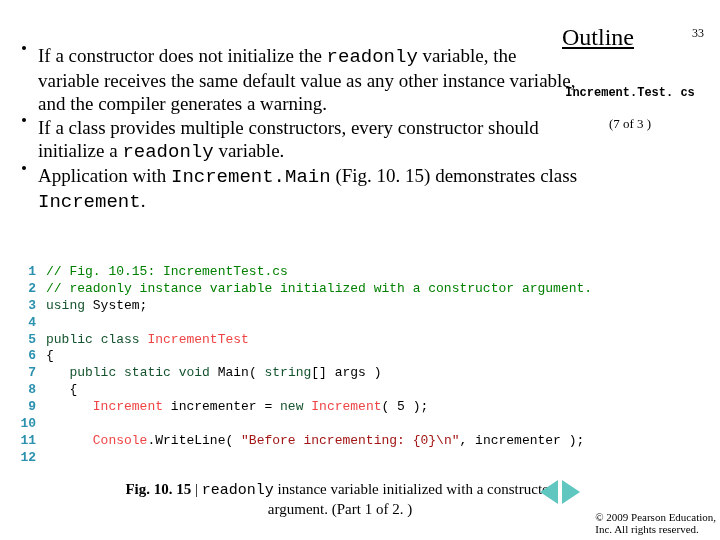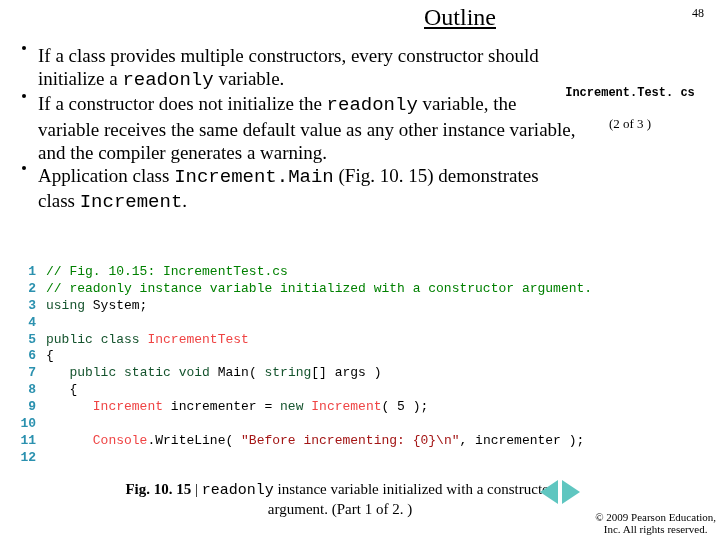--- a/index.html
+++ b/index.html
@@ -11,23 +11,23 @@
     color: #000;
     overflow: hidden;
     position: relative;
   }
   .slide {
     position: relative;
     width: 720px; height: 540px;
   }
   .hdr {
     position: absolute;
-    top: 4px; right: 16px;
+    top: 24px; right: 16px;
     width: 280px;
-    text-align: left;
+    text-align: right;
   }
   .hdr .title {
     display: inline-block;
     font-size: 24px;
     text-decoration: underline;
     margin-right: 70px;
   }
   .hdr .num {
     position: absolute;
     right: 0; top: 2px;
@@ -97,52 +97,52 @@
     border-top: 12px solid transparent;
     border-bottom: 12px solid transparent;
   }
   .tri.left  { border-right: 18px solid #5fc6c0; }
   .tri.right { border-left:  18px solid #5fc6c0; }
   .tri-wrap { position: relative; }
   .copy {
     position: absolute;
     right: 4px; bottom: 4px;
     font-size: 11px;
-    text-align: center;
+    text-align: left;
     line-height: 1.15;
   }
 </style>
 </head>
 <body>
 
 <div class="slide">
 
   <div class="hdr">
     <span class="title">Outline</span>
-    <span class="num">48</span>
+    <span class="num">33</span>
   </div>
 
   <div class="bullets">
+    <div class="item">
+      <span class="dot"></span>
+      <span>If a constructor does not initialize the </span><span class="mono">readonly</span><span> variable, the variable receives the same default value as any other instance variable, and the compiler generates a warning.</span>
+    </div>
     <div class="item">
       <span class="dot"></span>
       <span>If a class provides multiple constructors, every constructor should initialize a </span><span class="mono">readonly</span><span> variable.</span>
     </div>
     <div class="item">
       <span class="dot"></span>
-      <span>If a constructor does not initialize the </span><span class="mono">readonly</span><span> variable, the variable receives the same default value as any other instance variable, and the compiler generates a warning.</span>
-    </div>
-    <div class="item">
-      <span class="dot"></span>
-      <span>Application class </span><span class="mono">Increment.Main</span><span> (Fig. 10. 15) demonstrates class </span><span class="mono">Increment</span><span>.</span>
+      <span>Application with </span><span class="mono">Increment.Main</span><span> (Fig. 10. 15) demonstrates class </span><span class="mono">Increment</span><span>.</span>
     </div>
   </div>
 
   <div class="sidemeta">
     <div class="fn">Increment.Test. cs</div>
-    <div class="part">(2 of 3 )</div>
+    <div class="part">(7 of 3 )</div>
   </div>
 
   <div class="codeimg" id="code-listing"><div class="ln"><span class="num">1</span><span><span class="com">// Fig. 10.15: IncrementTest.cs</span></span></div><div class="ln"><span class="num">2</span><span><span class="com">// readonly instance variable initialized with a constructor argument.</span></span></div><div class="ln"><span class="num">3</span><span><span class="kw">using</span><span> System;</span></span></div><div class="ln"><span class="num">4</span><span><span></span></span></div><div class="ln"><span class="num">5</span><span><span class="kw">public</span><span> </span><span class="kw">class</span><span> </span><span class="typ">IncrementTest</span></span></div><div class="ln"><span class="num">6</span><span><span>{</span></span></div><div class="ln"><span class="num">7</span><span><span>   </span><span class="kw">public</span><span> </span><span class="kw">static</span><span> </span><span class="kw">void</span><span> Main( </span><span class="kw">string</span><span>[] args )</span></span></div><div class="ln"><span class="num">8</span><span><span>   {</span></span></div><div class="ln"><span class="num">9</span><span><span>      </span><span class="typ">Increment</span><span> incrementer = </span><span class="kw">new</span><span> </span><span class="typ">Increment</span><span>( 5 );</span></span></div><div class="ln"><span class="num">10</span><span><span></span></span></div><div class="ln"><span class="num">11</span><span><span>      </span><span class="typ">Console</span><span>.WriteLine( </span><span class="str">"Before incrementing: {0}\n"</span><span>, incrementer );</span></span></div><div class="ln"><span class="num">12</span><span><span></span></span></div></div>
 
   <div class="caption">
     <span class="b">Fig. 10. 15 </span><span>| </span><span class="mono">readonly</span><span> instance variable initialized with a constructor argument. (Part 1 of 2. )</span>
   </div>
 
   <div class="navicons">
     <div class="tri-wrap">

